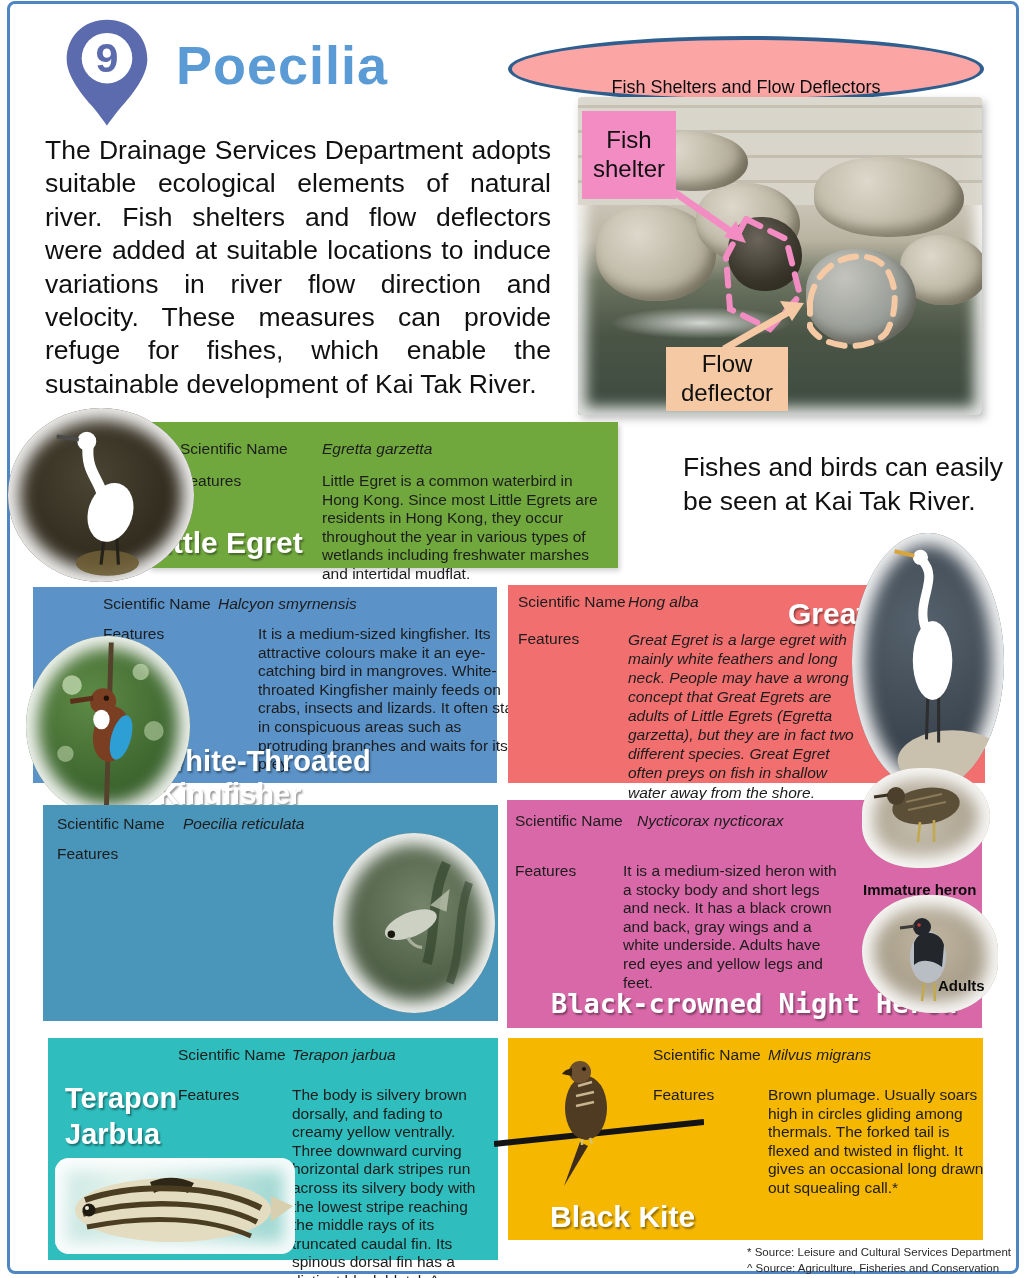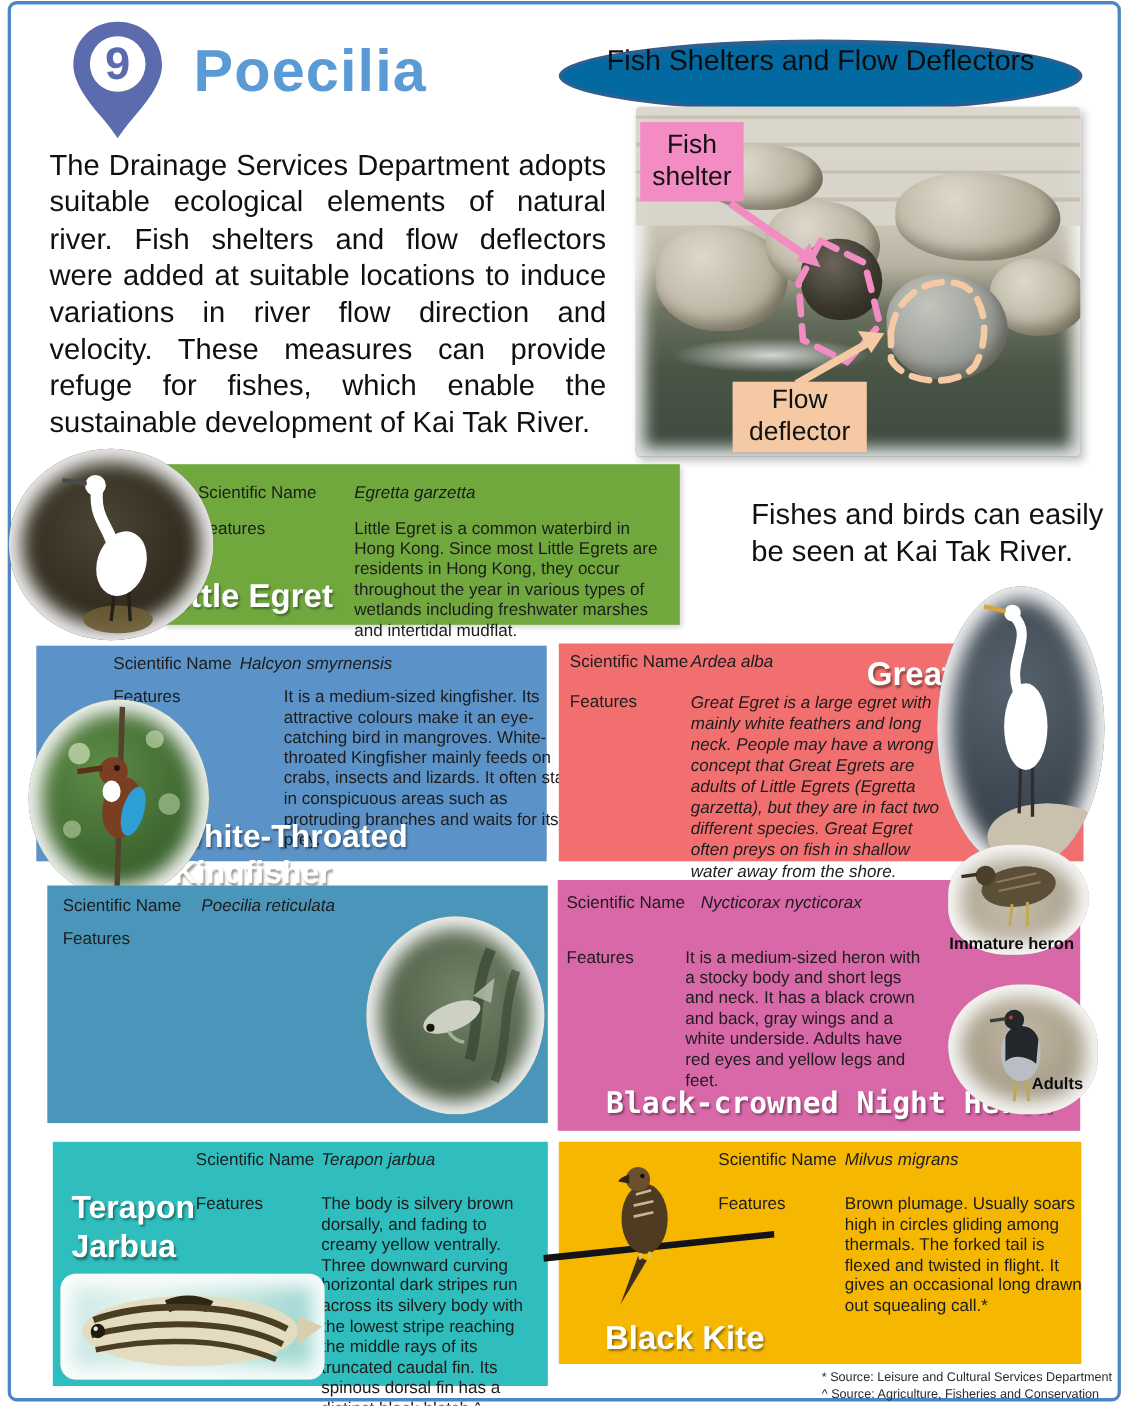--- a/index.html
+++ b/index.html
@@ -4,22 +4,22 @@
 <style>
   html,body{margin:0;padding:0;background:#fff;}
   .page{position:relative;width:1026px;height:1278px;background:#ffffff;overflow:hidden;
         font-family:"Liberation Sans", sans-serif;color:#161616;}
   .frame{position:absolute;left:7px;top:1px;right:7px;bottom:4px;border:3px solid #4d86c2;border-radius:8px;pointer-events:none;}
 
   
   .pin{position:absolute;left:60px;top:16px;}
   .title{position:absolute;left:176px;top:34px;font-size:54px;font-weight:bold;color:#5b9bd5;letter-spacing:1px;}
   .intro{position:absolute;left:45px;top:134px;width:506px;font-size:26.5px;line-height:1.26;text-align:justify;color:#101010;}
-  .banner{position:absolute;left:508px;top:36px;width:468px;height:58px;background:#0369a1;border:4px solid #2e5f8f;
-          border-radius:50%;display:flex;align-items:flex-start;justify-content:center;font-size:26px;color:#0d0d0d;}
+  .banner{position:absolute;left:508px;top:36px;width:468px;height:58px;background:#fca5a5;border:4px solid #2e5f8f;
+          border-radius:50%;display:flex;align-items:flex-end;justify-content:center;font-size:18px;color:#0d0d0d;}
 
   
   .river{position:absolute;left:578px;top:97px;width:404px;height:318px;overflow:hidden;border-radius:4px;
          background:linear-gradient(#d8d4ca 0%, #cfcabd 30%, #b9b3a2 45%, #6b7360 58%, #4a5546 75%, #3c4a3e 100%);
          box-shadow:inset 0 0 14px 8px rgba(255,255,255,.85), 3px 4px 8px rgba(0,0,0,.25);}
   .wall{position:absolute;left:0;top:0;width:100%;height:34%;
         background:repeating-linear-gradient(0deg,#d9d5cb 0 22px,#c3bdae 22px 25px),
         repeating-linear-gradient(90deg,rgba(0,0,0,0) 0 44px,rgba(120,112,96,.35) 44px 47px);opacity:.9;}
   .boulder{position:absolute;background:radial-gradient(circle at 35% 30%, #ddd8cb, #b3ac99 70%, #8e887a);border-radius:45% 55% 50% 50%;
            box-shadow:inset -6px -8px 12px rgba(60,55,40,.45);}
@@ -73,21 +73,21 @@
 
     <svg class="overlay" width="404" height="318" viewBox="0 0 404 318">
       <path d="M168,122 L208,142 L222,198 L192,232 L152,212 L148,160 Z" fill="none" stroke="#f48cc4" stroke-width="6" stroke-dasharray="16 11" stroke-linecap="round"></path>
       <path d="M232,205 C236,172 268,152 296,162 C320,172 322,212 308,236 C290,256 244,252 232,230 Z" fill="none" stroke="#f4c9a4" stroke-width="6" stroke-dasharray="16 11" stroke-linecap="round"></path>
       <path d="M86,88 L158,138" stroke="#f48cc4" stroke-width="7"></path>
       <polygon points="168,146 146,140 158,124" fill="#f48cc4"></polygon>
       <path d="M146,252 L216,212" stroke="#f4c9a4" stroke-width="7"></path>
       <polygon points="226,206 202,204 214,224" fill="#f4c9a4"></polygon>
     </svg>
 
-    <div class="photo-tag tag-pink" style="left:4px;top:14px;width:94px;height:72px;">Fish shelter</div>
+    <div class="photo-tag tag-pink" style="left:4px;top:14px;width:94px;height:88px;">Fish shelter</div>
     <div class="photo-tag tag-peach" style="left:88px;top:250px;width:122px;height:64px;">Flow deflector</div>
   </div>
 
   <div class="panel" style="left:148px;top:422px;width:470px;height:146px;background:#71a83e;box-shadow:2px 3px 5px rgba(0,0,0,.18);">
     <span class="flabel" style="left:32px;top:18px;">Scientific Name</span>
     <span class="fvalue" style="left:174px;top:18px;">Egretta garzetta</span>
     <span class="flabel" style="left:32px;top:50px;">Features</span>
     <div class="ftext" style="left:174px;top:50px;width:290px;">Little Egret is a common waterbird in Hong Kong. Since most Little Egrets are residents in Hong Kong, they occur throughout the year in various types of wetlands including freshwater marshes and intertidal mudflat.</div>
     <div class="sp-title" style="left:-2px;top:104px;font-size:30px;">Little Egret</div>
   </div>
@@ -122,21 +122,21 @@
       <ellipse cx="58" cy="62" rx="6" ry="14" fill="#2e9fd4" transform="rotate(16 58 62)"></ellipse>
       <circle cx="47" cy="40" r="8" fill="#7a3f22"></circle>
       <ellipse cx="46" cy="51" rx="5" ry="6" fill="#ffffff"></ellipse>
       <path d="M41,38 L27,40" stroke="#5c2f1a" stroke-width="3"></path>
       <circle cx="49" cy="38" r="1.6" fill="#1c120a"></circle>
     </svg>
   </div>
 
   <div class="panel" style="left:508px;top:585px;width:477px;height:198px;background:#f26f6f;">
     <span class="flabel" style="left:10px;top:8px;">Scientific Name</span>
-    <span class="fvalue" style="left:120px;top:8px;">Ardea alba</span>
+    <span class="fvalue" style="left:120px;top:8px;">Hong alba</span>
     <span class="flabel" style="left:10px;top:45px;">Features</span>
     <div class="ftext" style="left:120px;top:45px;width:240px;line-height:1.23;font-style:italic;">Great Egret is a large egret with mainly white feathers and long neck. People may have a wrong concept that Great Egrets are adults of Little Egrets (Egretta garzetta), but they are in fact two different species. Great Egret often preys on fish in shallow water away from the shore.</div>
     <div class="sp-title" style="left:280px;top:12px;font-size:30px;">Great Egret</div>
   </div>
   <div class="photo" style="left:852px;top:533px;width:152px;height:258px;border-radius:50%;background:radial-gradient(circle at 45% 35%, #55616c, #38424c 70%, #2c343c);">
     <svg width="152" height="258" viewBox="0 0 100 170">
       <ellipse cx="66" cy="150" rx="36" ry="20" fill="#c9c0ad"></ellipse>
       <path d="M50,104 L49,136 M57,104 L57,138" stroke="#2e2e2e" stroke-width="2"></path>
       <path d="M46,18 C58,30 42,44 48,62" stroke="#ffffff" stroke-width="6" fill="none" stroke-linecap="round"></path>
       <ellipse cx="53" cy="84" rx="13" ry="26" fill="#ffffff"></ellipse>
@@ -171,21 +171,21 @@
   </div>
   <div class="photo" style="left:862px;top:768px;width:128px;height:100px;border-radius:48% 52% 55% 45%;background:radial-gradient(circle at 45% 55%, #c4bcab, #a79d8a 75%);">
     <svg width="128" height="100" viewBox="0 0 128 100">
       <ellipse cx="64" cy="38" rx="34" ry="18" fill="#5c4f38" transform="rotate(-8 64 38)"></ellipse>
       <circle cx="34" cy="28" r="9" fill="#4c402c"></circle>
       <path d="M26,27 L12,29" stroke="#3a3020" stroke-width="3"></path>
       <path d="M44,34 L80,26 M46,42 L84,34" stroke="#8a7a58" stroke-width="2"></path>
       <path d="M58,54 L56,74 M72,52 L72,74" stroke="#c2a84e" stroke-width="2.6"></path>
     </svg>
   </div>
-  <div class="caption" style="left:863px;top:850px;">Immature heron</div>
+  <div class="caption" style="left:863px;top:881px;">Immature heron</div>
   <div class="photo" style="left:862px;top:895px;width:136px;height:118px;border-radius:50% 50% 45% 55%;background:radial-gradient(circle at 50% 40%, #c0b6a2, #9e9480 75%);">
     <svg width="136" height="118" viewBox="0 0 136 118">
       <ellipse cx="66" cy="62" rx="18" ry="26" fill="#b9bec4"></ellipse>
       <path d="M52,48 C56,34 78,34 82,50 L80,72 C70,64 58,64 52,70 Z" fill="#23262b"></path>
       <circle cx="60" cy="32" r="9" fill="#23262b"></circle>
       <path d="M53,31 L38,33" stroke="#3c3c38" stroke-width="3"></path>
       <circle cx="57" cy="30" r="1.8" fill="#c23b3b"></circle>
       <path d="M62,88 L60,106 M72,88 L73,106" stroke="#c2a84e" stroke-width="2.6"></path>
     </svg>
   </div>

